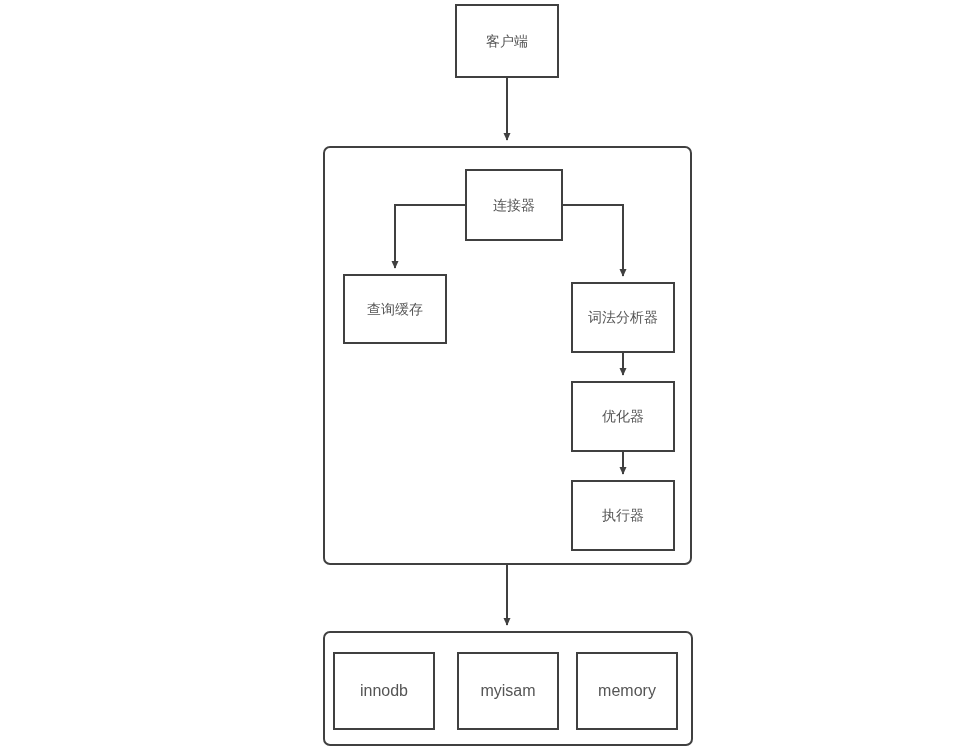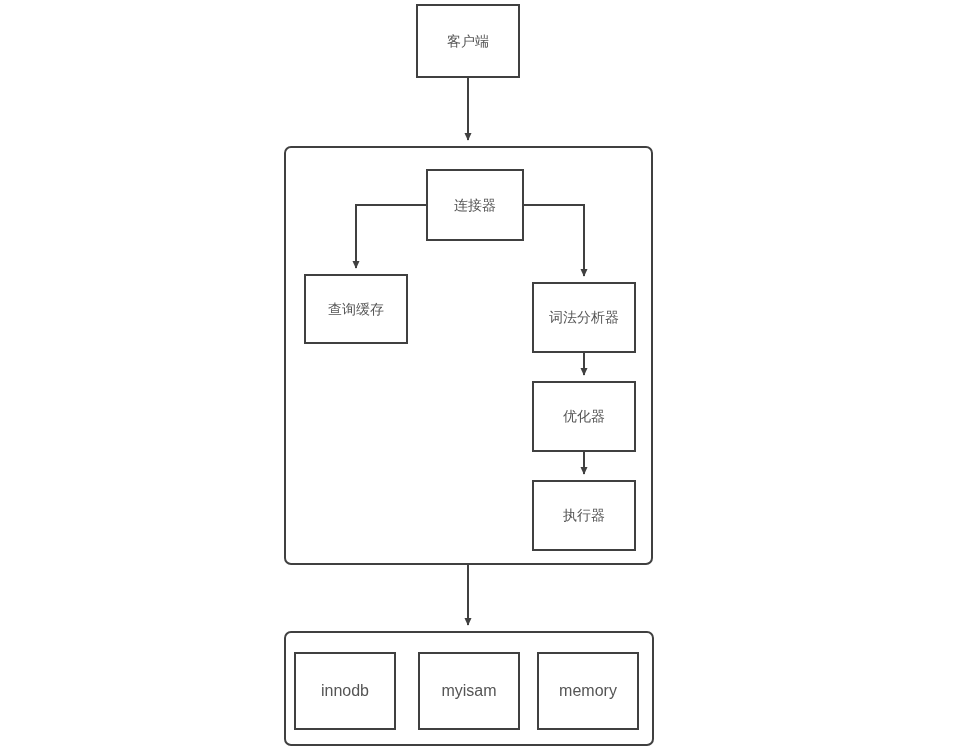--- a/index.html
+++ b/index.html
@@ -10,20 +10,21 @@
   body {
     width: 972px;
     height: 753px;
     font-family: "Liberation Sans", "DejaVu Sans", sans-serif;
     overflow: hidden;
   }
   #diagram-root {
     position: relative;
     width: 836px;
     height: 753px;
+    padding-left: 39px;
   }
   svg.diagram {
     display: block;
     width: 972px;
     height: 753px;
   }
   .node-rect {
     fill: #ffffff;
     stroke: #404040;
     stroke-width: 2;

